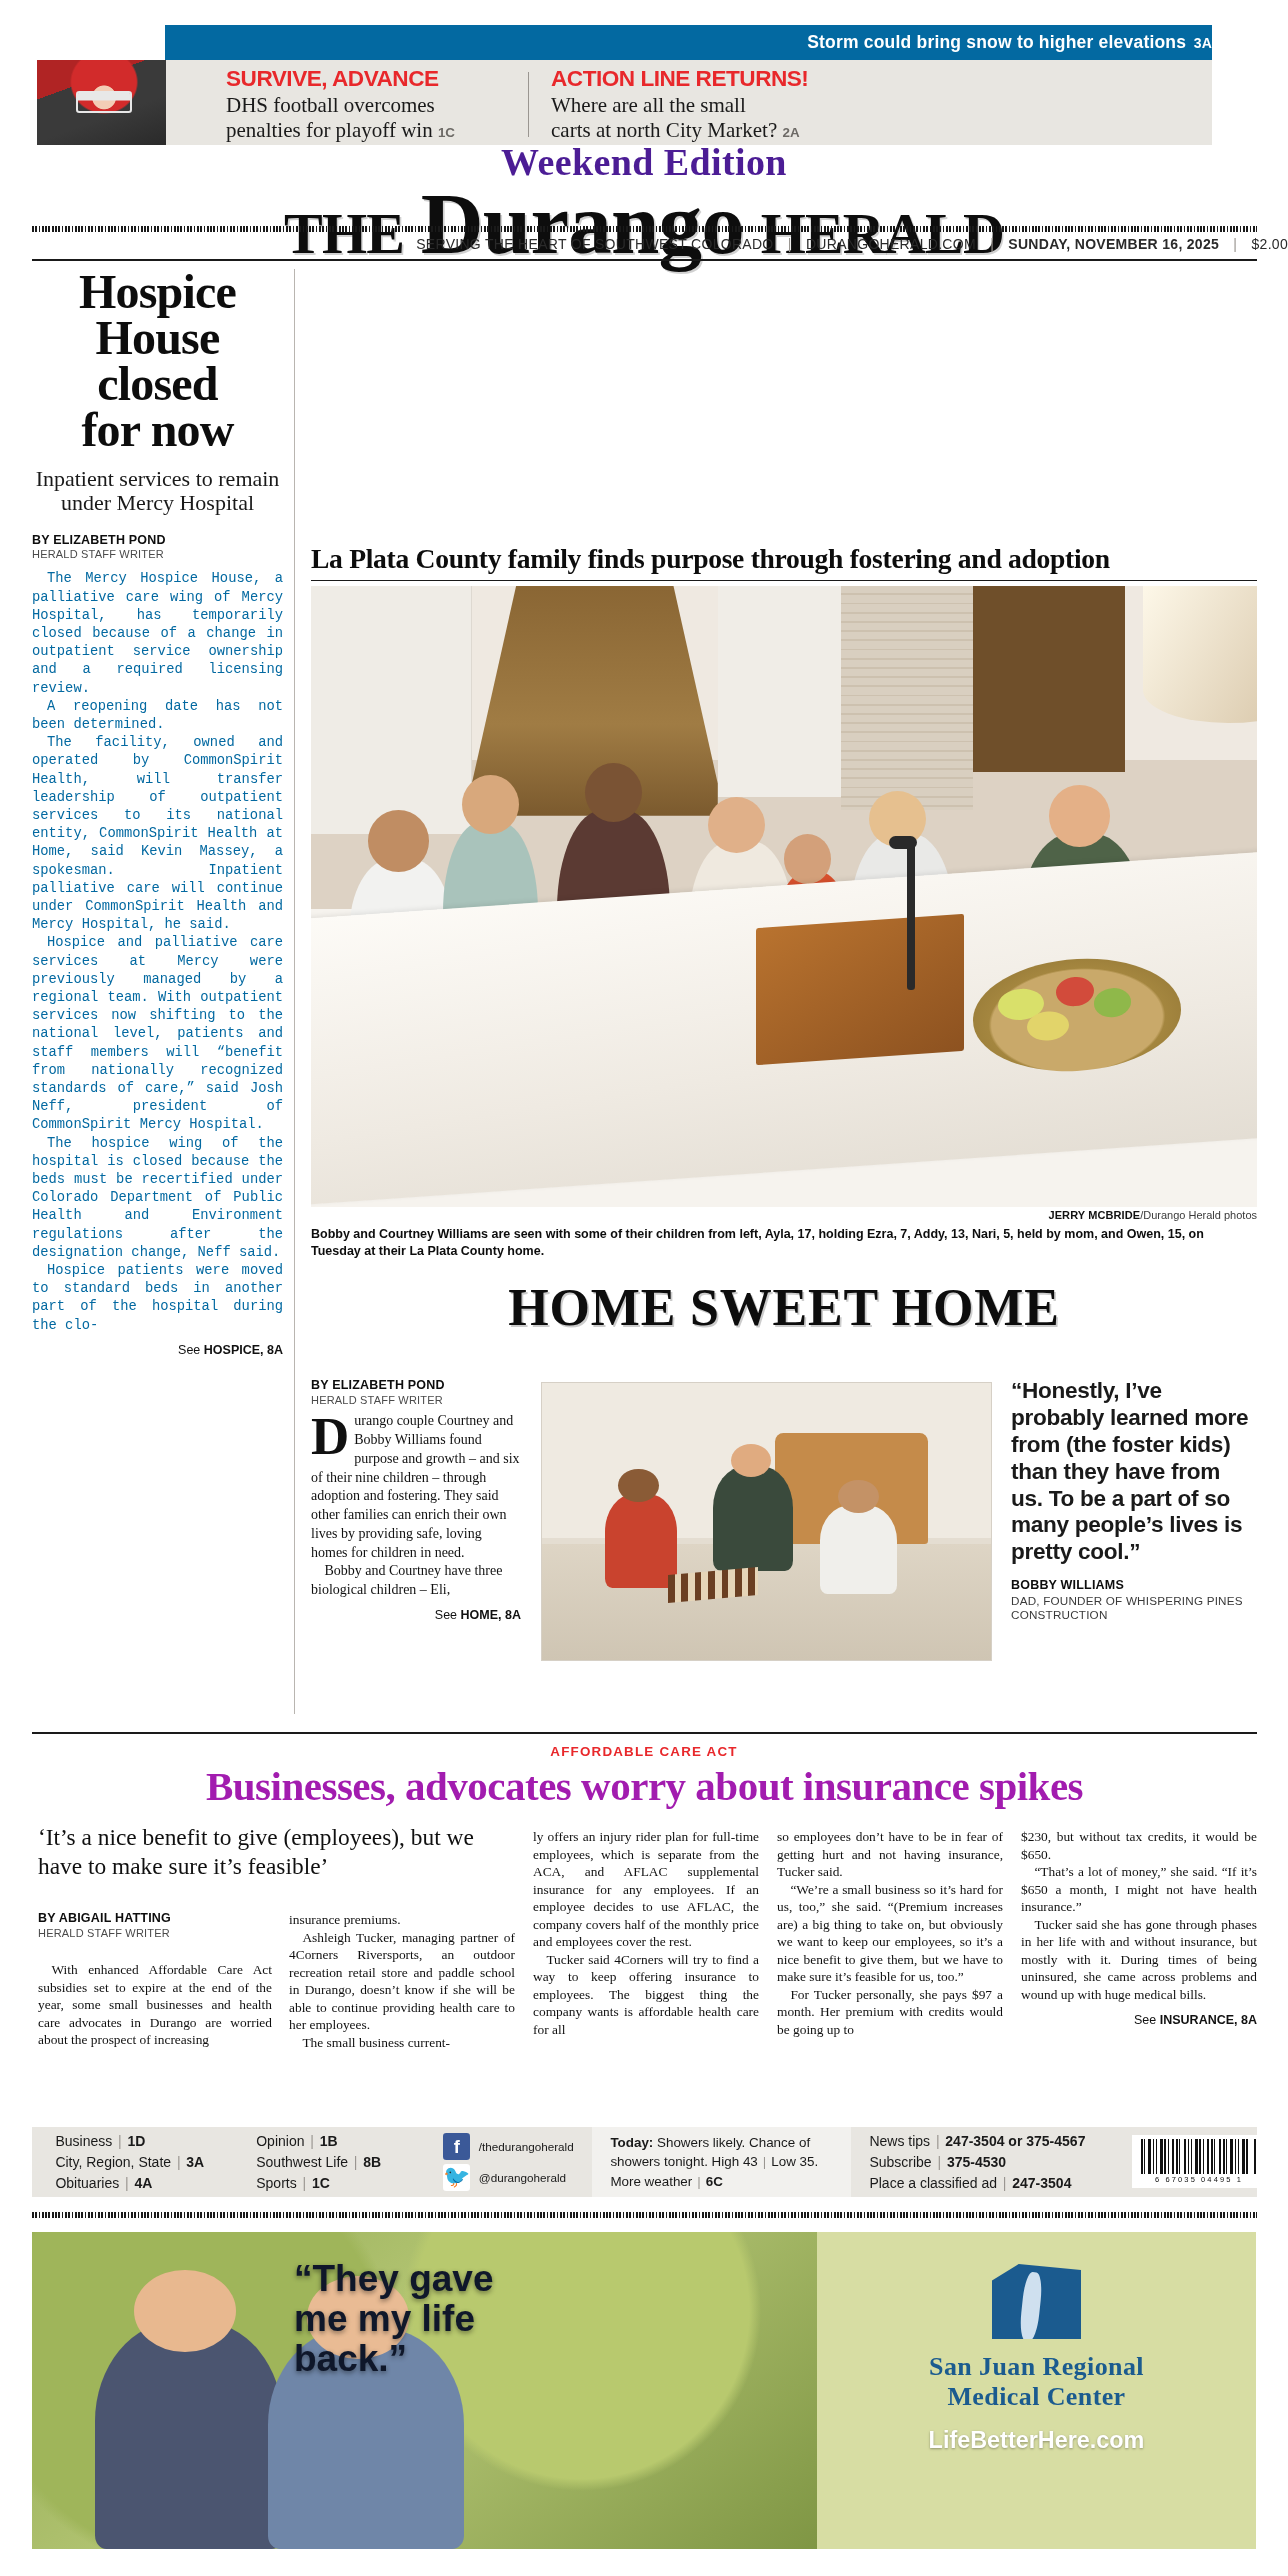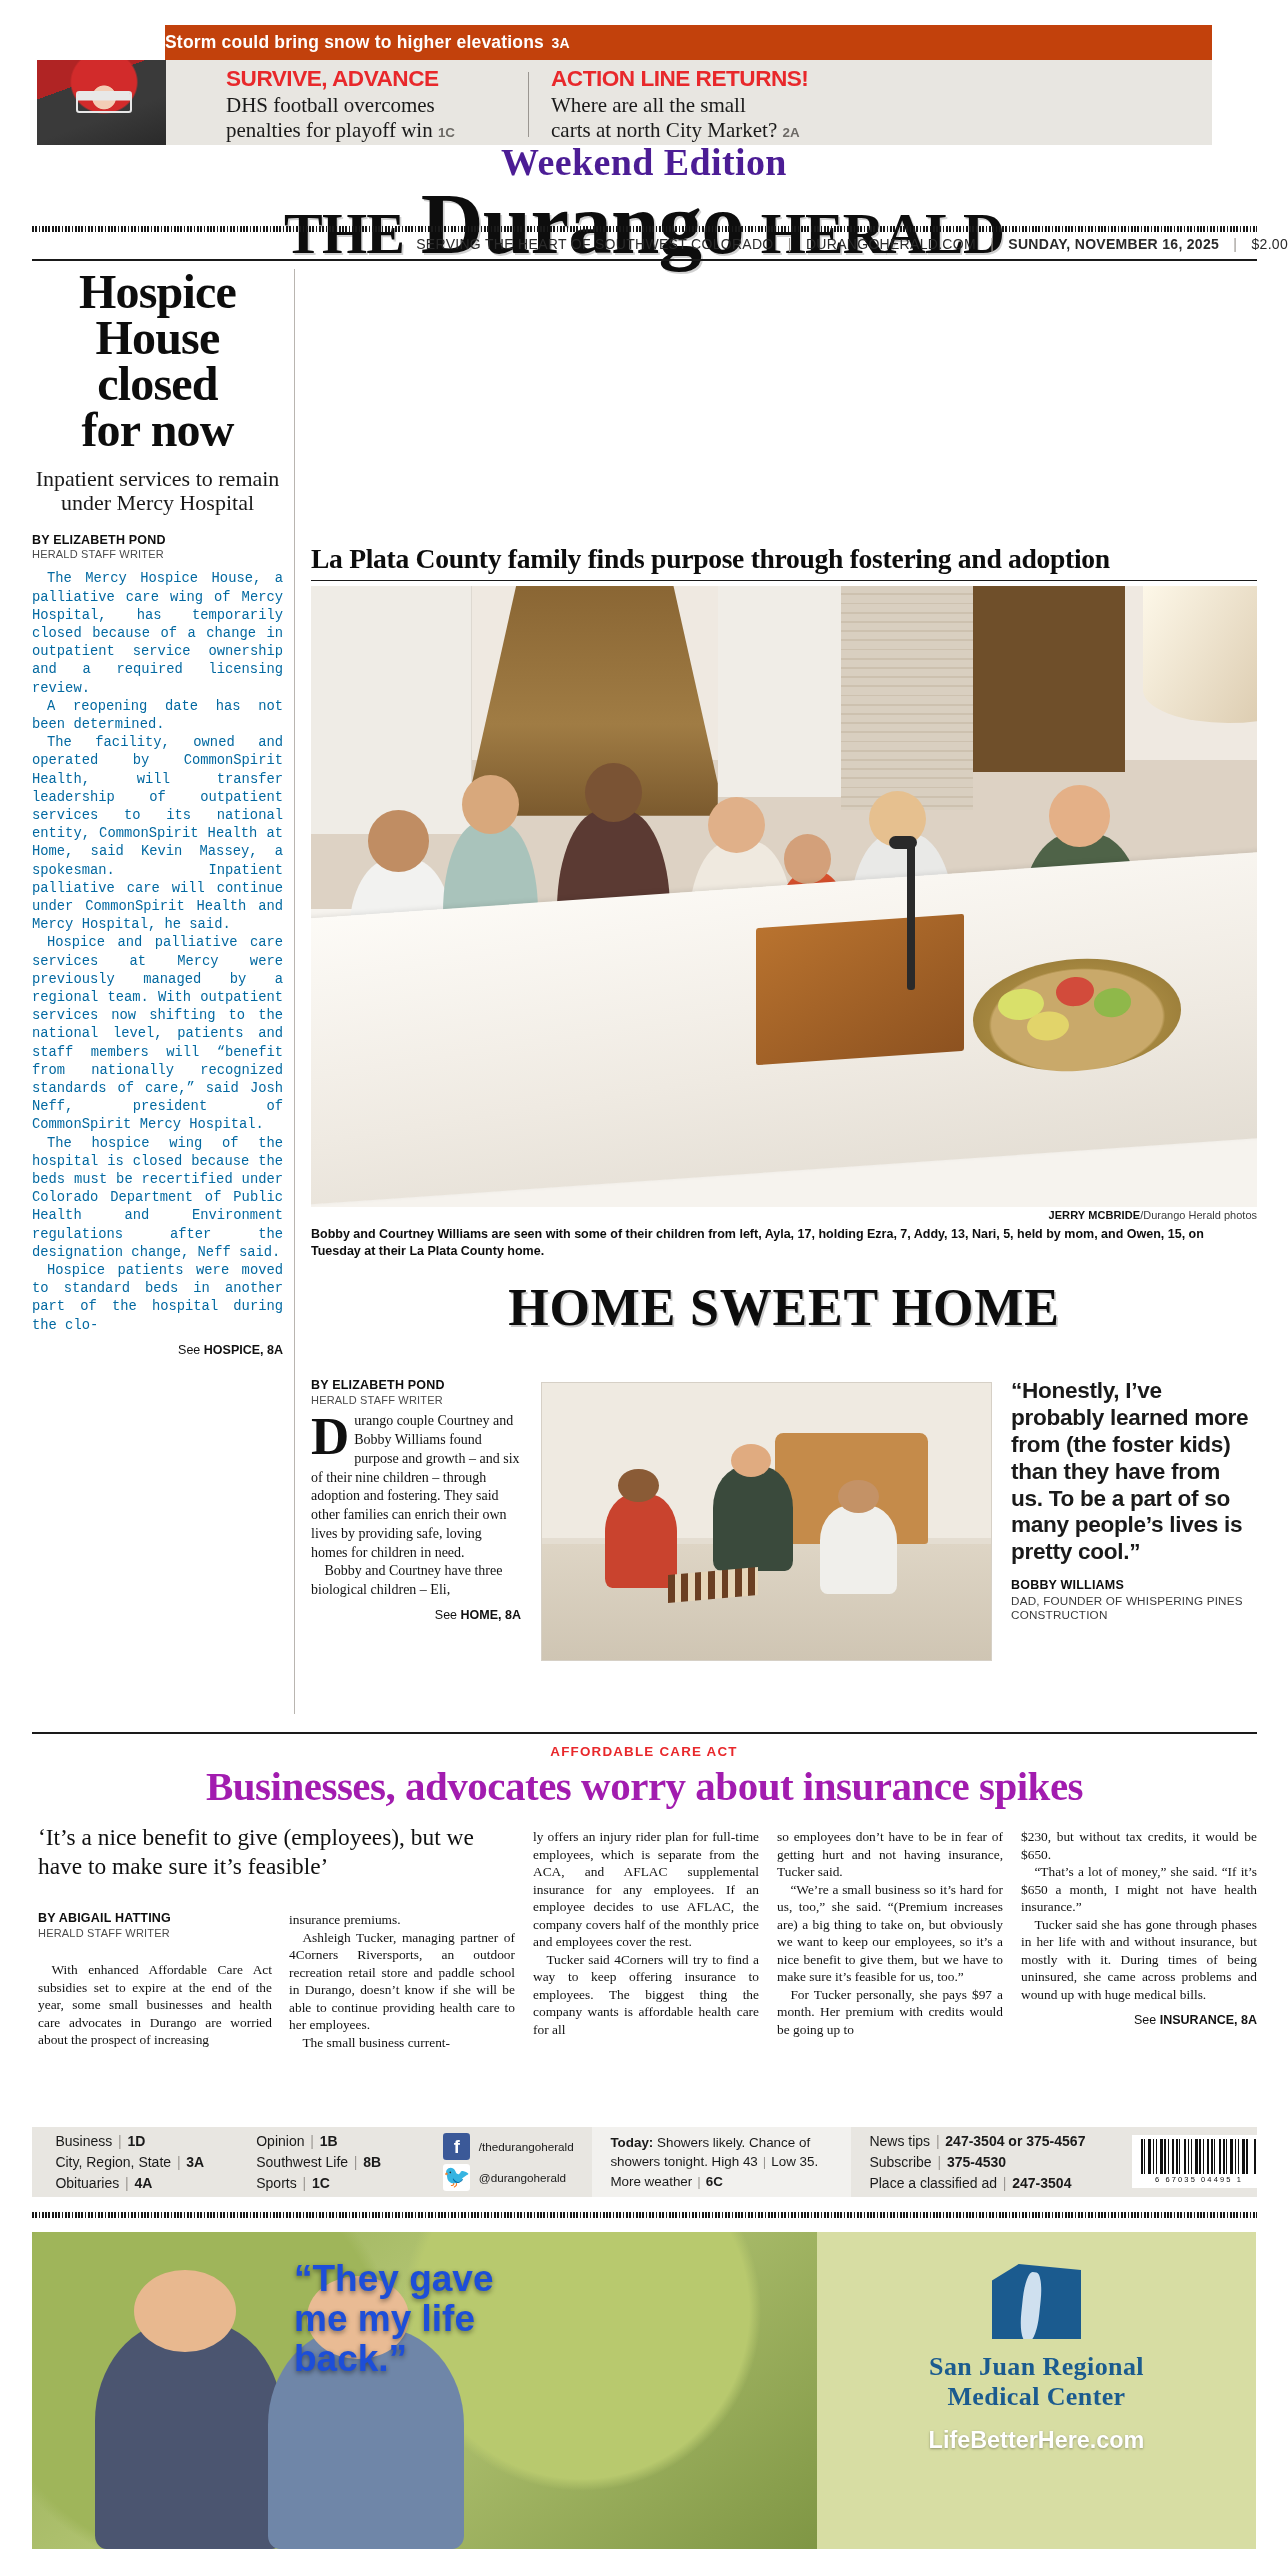--- a/index.html
+++ b/index.html
@@ -8,21 +8,21 @@
     background: #ffffff;
     font-family: "Liberation Serif", serif;
     overflow: hidden;
   }
   .page { position: relative; width: 1288px; height: 2576px; background:#fff; }
 
   
   .skybox-wrap { position:absolute; left:0; top:0; width:1288px; }
   .storm-strip {
     position:absolute; left:165px; top:25px; width:1047px; height:35px;
-    background:#c2410c; color:#fff; display:flex; align-items:center; justify-content:flex-start;
+    background:#0369a1; color:#fff; display:flex; align-items:center; justify-content:flex-end;
     font-family:"Liberation Sans", sans-serif; font-weight:700; font-size:17.5px;
     letter-spacing:0.2px;
   }
   .storm-strip .pg { font-size:14px; margin-left:7.5px; font-weight:700; }
 
   .teaser-band {
     position:absolute; left:165px; top:60px; width:1047px; height:85px;
     background:#e8e6e1;
   }
   .teaser-photo {
@@ -263,21 +263,21 @@
   .ad-photo { position:absolute; left:32px; top:2232px; width:785px; height:317px; overflow:hidden; }
   .ad-bg { position:absolute; inset:0; background:
       radial-gradient(circle at 20% 40%, #9fb55a 0 30%, transparent 32%),
       radial-gradient(circle at 70% 25%, #b8c96e 0 28%, transparent 30%),
       linear-gradient(140deg,#8fa84f,#b6c776 45%,#7f9644); }
   .ad-man { position:absolute; bottom:0; border-radius:44% 44% 6% 6%; }
   .ad-face { position:absolute; border-radius:50%; }
   .ad-quote {
     position:absolute; left:294px; top:2259px; width:251px;
     font-family:"Liberation Sans", sans-serif; font-weight:700; font-size:37px;
-    line-height:1.08; color:#1d4ed8; text-shadow: 0 1.7px 5px rgba(0,0,0,.45);
+    line-height:1.08; color:#0f172a; text-shadow: 0 1.7px 5px rgba(0,0,0,.45);
   }
   .ad-right { position:absolute; left:817px; top:2232px; width:439px; height:317px; background:#d7dda3; }
   .sj-logo { position:absolute; left:992px; top:2264px; width:89px; height:75px; background:#1b5b8f;
      clip-path: polygon(0 22%, 30% 0, 100% 8%, 100% 100%, 0 100%); }
   .sj-logo:before { content:""; position:absolute; left:34%; top:10%; width:20%; height:92%;
      background:#cfe0ef; transform: rotate(6deg); border-radius:40%; }
   .sj-name {
     position:absolute; left:835px; top:2352px; width:403px; text-align:center;
     font-family:"Liberation Serif", serif; font-weight:700; font-size:26px;
     line-height:1.16; color:#1b5b8f; letter-spacing:0.4px;

